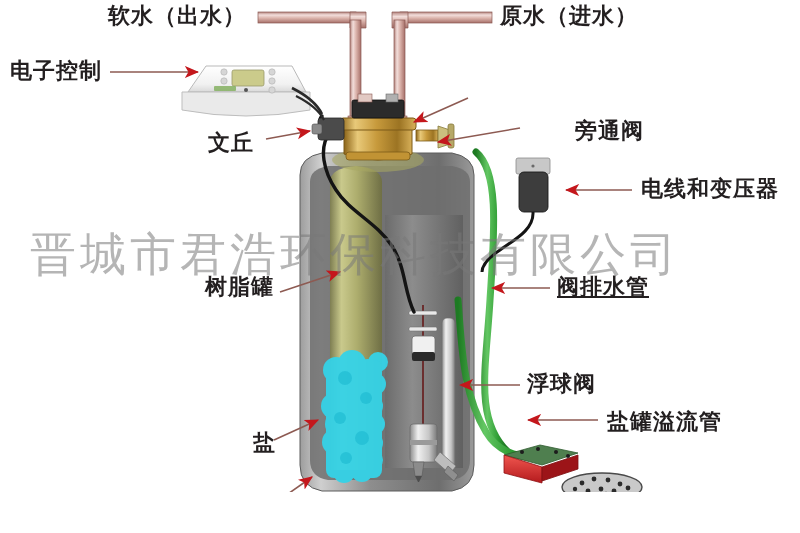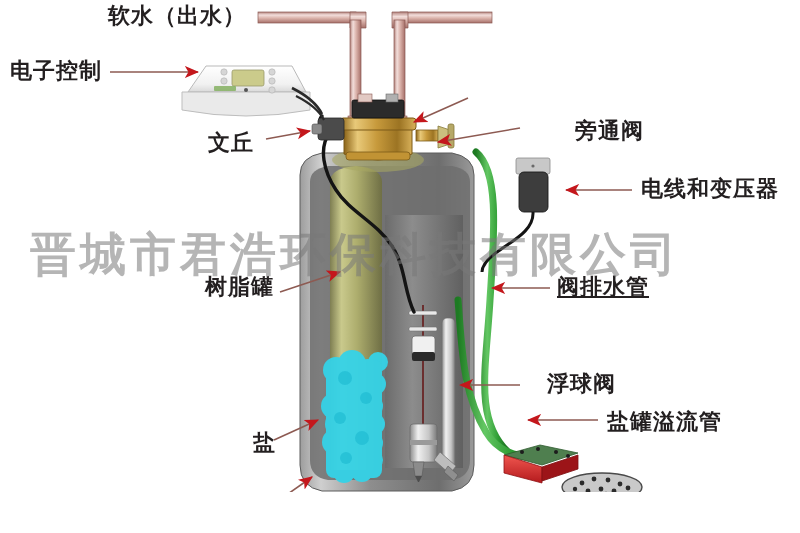--- a/index.html
+++ b/index.html
@@ -31,21 +31,21 @@
     line-height: 1;
     letter-spacing: 1px;
   }
   .lbl-lg { font-size: 22px; }
   .wm-main {
     position: absolute;
     left: 30px;
     top: 224px;
     font-family: "DejaVu Serif", "Liberation Serif", serif;
     font-size: 46px;
-    font-weight: bold;
+    font-weight: normal;
     letter-spacing: 4px;
     color: rgba(120,120,120,0.55);
     white-space: nowrap;
     pointer-events: none;
   }
   .wm-bottom {
     position: absolute;
     left: 268px;
     top: 500px;
     font-family: Liberation Sans, sans-serif;
@@ -310,27 +310,28 @@
       <line x1="492" y1="288" x2="550" y2="288" marker-start="url(#arw)"></line>
       <line x1="340" y1="272" x2="280" y2="292" marker-start="url(#arw)"></line>
       <line x1="460" y1="385" x2="520" y2="385" marker-start="url(#arw)"></line>
       <line x1="528" y1="420" x2="598" y2="420" marker-start="url(#arw)"></line>
       <line x1="318" y1="420" x2="274" y2="440" marker-start="url(#arw)"></line>
       <line x1="312" y1="477" x2="268" y2="508" marker-start="url(#arw)"></line>
     </g>
   </svg>
 
   <div class="lbl lbl-lg" style="left:108px; top:5px;">软水（出水）</div>
+  <div class="lbl lbl-lg" style="left:500px; top:5px;">原水（进水）</div>
   <div class="lbl lbl-lg" style="left:10px; top:60px;">电子控制</div>
   <div class="lbl lbl-lg" style="left:527px; top:120px;margin-left:48px;">旁通阀</div>
   <div class="lbl lbl-lg" style="left:208px; top:132px;">文丘</div>
   <div class="lbl lbl-lg" style="left:641px; top:178px;">电线和变压器</div>
   <div class="lbl lbl-lg" style="left:557px; top:276px;text-decoration:underline;">阀排水管</div>
   <div class="lbl lbl-lg" style="left:205px; top:276px;">树脂罐</div>
-  <div class="lbl lbl-lg" style="left:527px; top:373px;margin-left:20px;">浮球阀</div>
+  <div class="lbl lbl-lg" style="left:527px; top:373px;">浮球阀</div>
   <div class="lbl lbl-lg" style="left:607px; top:411px;text-align:center;">盐罐溢流管</div>
   <div class="lbl lbl-lg" style="left:253px; top:432px;">盐</div>
   <div class="lbl lbl-lg" style="left:226px; top:517px;font-style:italic;">盐罐</div>
 
   <div class="wm-main">晋城市君浩环保科技有限公司</div>
   <div class="wm-bottom">//jcsjhhbkjyxgs.cn.made-in-china.com</div>
   <div class="wm-site">www.qpstq.com</div>
 
 </div>
 

